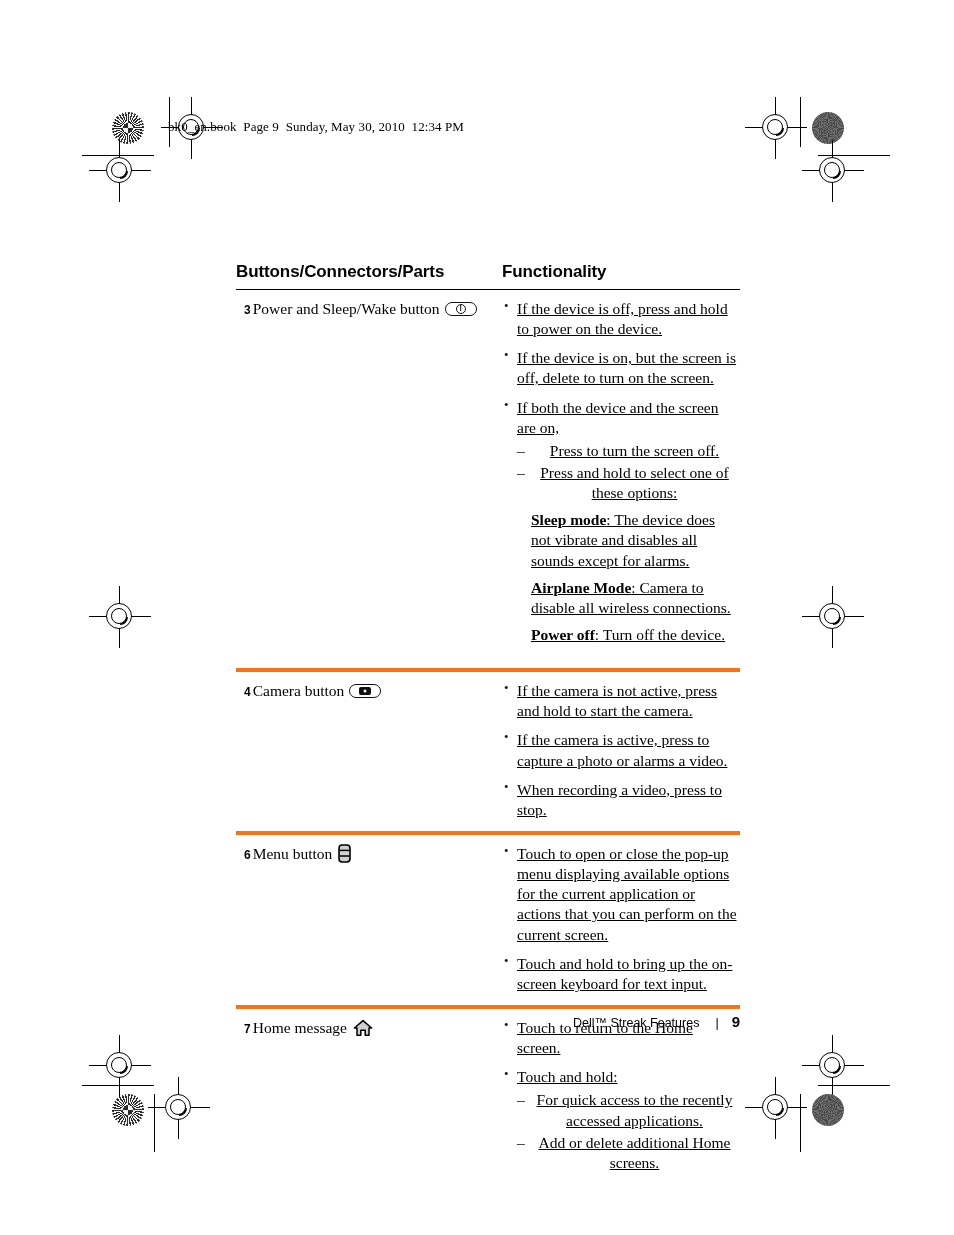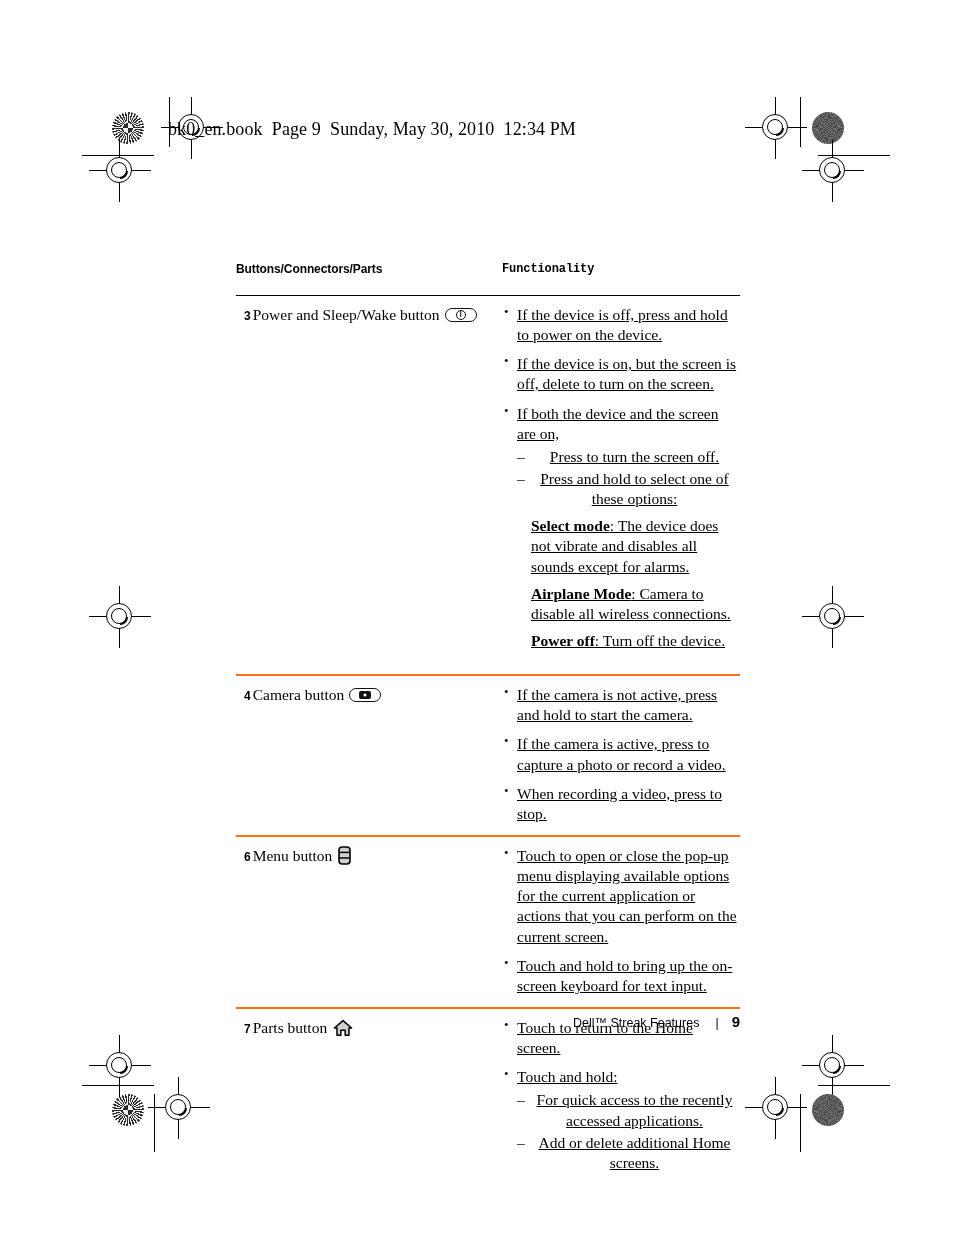--- a/index.html
+++ b/index.html
@@ -87,21 +87,21 @@
     position: absolute;
     background: #000;
   }
 
   
   .book-header {
     position: absolute;
     left: 168px;
     top: 119px;
     font-family: "Liberation Serif", serif;
-    font-size: 18px;
+    font-size: 13px;
     letter-spacing: 0.1px;
     white-space: pre;
     color: #000;
   }
 
   
   .content {
     position: absolute;
     left: 236px;
     top: 262px;
@@ -112,32 +112,32 @@
     width: 100%;
     border-collapse: collapse;
     table-layout: fixed;
   }
   table.spec-table col.c1 { width: 252px; }
   table.spec-table col.c2 { width: 252px; }
 
   .spec-table thead th {
     text-align: left;
     font-family: "Liberation Sans", sans-serif;
-    font-size: 12px;
+    font-size: 17px;
     font-weight: bold;
-    padding: 0 0 19px 0;
+    padding: 0 0 7px 0;
     border-bottom: 1.4px solid #000;
     vertical-align: bottom;
     letter-spacing: -0.1px;
   }
-  .spec-table thead th.col-func { padding-left: 14px; font-family: Liberation Mono, monospace; }
+  .spec-table thead th.col-func { padding-left: 14px; }
 
   .spec-table tbody td {
     vertical-align: top;
-    border-bottom: 2px solid #f97316;
+    border-bottom: 4px solid #f97316;
     padding: 9px 0 11px 0;
     font-size: 15.5px;
     line-height: 1.30;
   }
   .spec-table tbody td.col-part { padding-left: 8px; padding-right: 8px; }
   .spec-table tbody td.col-func { padding-left: 14px; padding-right: 2px; text-decoration: underline; }
   .spec-table tbody tr:last-child td { border-bottom: none; }
 
   .item-num {
     font-family: "Liberation Sans", sans-serif;
@@ -401,37 +401,37 @@
           <ul class="bul">
             <li>If the device is off, press and hold to power on the device.</li>
             <li>If the device is on, but the screen is off, delete to turn on the screen.</li>
             <li>
               <span>If both the device and the screen are on,</span>
               <ul class="dash">
                 <li>Press to turn the screen off.</li>
                 <li>Press and hold to select one of these options:</li>
               </ul>
               <div class="opt-block">
-                <p><span class="bold">Select mode</span><span>: The device does not vibrate and disables all sounds except for alarms.</span></p>
+                <p><span class="bold">Sleep mode</span><span>: The device does not vibrate and disables all sounds except for alarms.</span></p>
                 <p><span class="bold">Airplane Mode</span><span>: Camera to disable all wireless connections.</span></p>
                 <p><span class="bold">Power off</span><span>: Turn off the device.</span></p>
               </div>
             </li>
           </ul>
         </td>
       </tr>
 
       <tr>
         <td class="col-part">
           <span class="item-num">4</span><span class="part-label">Camera button</span><span class="pill-icon"><span class="cam"></span></span>
         </td>
         <td class="col-func">
           <ul class="bul">
             <li>If the camera is not active, press and hold to start the camera.</li>
-            <li>If the camera is active, press to capture a photo or record a video.</li>
+            <li>If the camera is active, press to capture a photo or alarms a video.</li>
             <li>When recording a video, press to stop.</li>
           </ul>
         </td>
       </tr>
 
 
       <tr>
         <td class="col-part">
           <span class="item-num">6</span><span class="part-label">Menu button</span><span class="glyph-svg"><svg width="14" height="19" viewBox="0 0 14 19">
                 <rect x="1" y="1" width="11" height="17" rx="3.2" fill="#d0d0d0" stroke="#000" stroke-width="1.6"></rect>
@@ -442,21 +442,21 @@
         <td class="col-func">
           <ul class="bul">
             <li>Touch to open or close the pop-up menu displaying available options for the current application or actions that you can perform on the current screen.</li>
             <li>Touch and hold to bring up the on-screen keyboard for text input.</li>
           </ul>
         </td>
       </tr>
 
       <tr>
         <td class="col-part">
-          <span class="item-num">7</span><span class="part-label">Parts button</span><span class="glyph-svg"><svg width="20" height="18" viewBox="0 0 20 18">
+          <span class="item-num">7</span><span class="part-label">Home message</span><span class="glyph-svg"><svg width="20" height="18" viewBox="0 0 20 18">
                 <path d="M10 1.6 L18.6 9.0 L16.0 9.0 L16.0 16.2 L12.2 16.2 L12.2 11.2 L7.8 11.2 L7.8 16.2 L4.0 16.2 L4.0 9.0 L1.4 9.0 Z" fill="#d0d0d0" stroke="#000" stroke-width="1.5" stroke-linejoin="round"></path>
               </svg></span>
         </td>
         <td class="col-func">
           <ul class="bul">
             <li>Touch to return to the Home screen.</li>
             <li>
               <span>Touch and hold:</span>
               <ul class="dash">
                 <li>For quick access to the recently accessed applications.</li>

